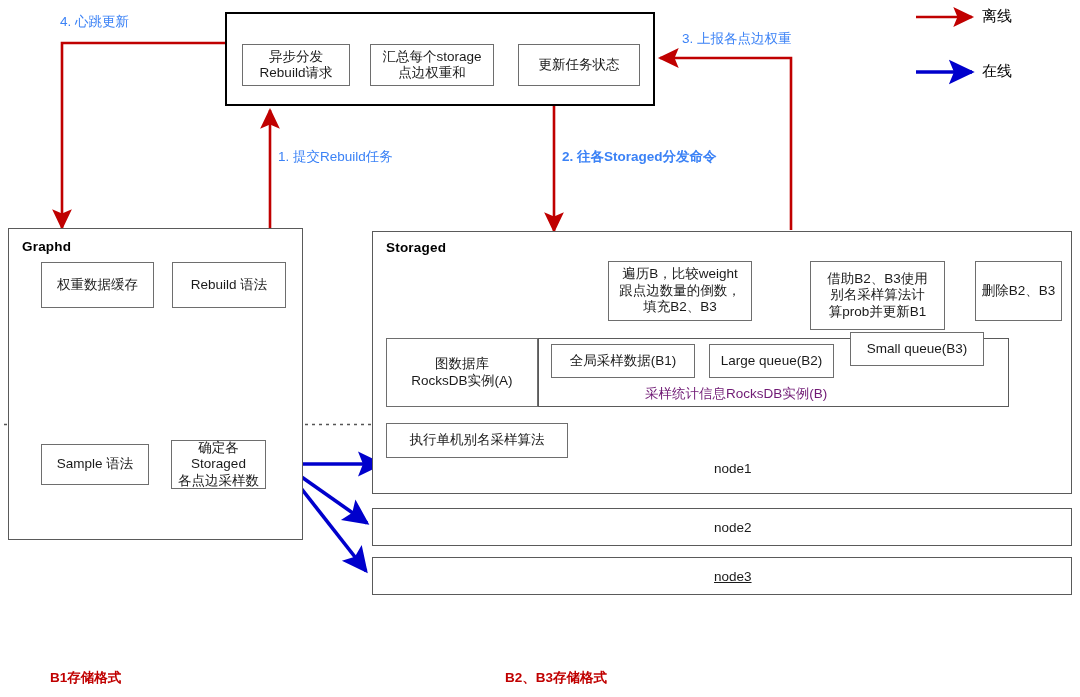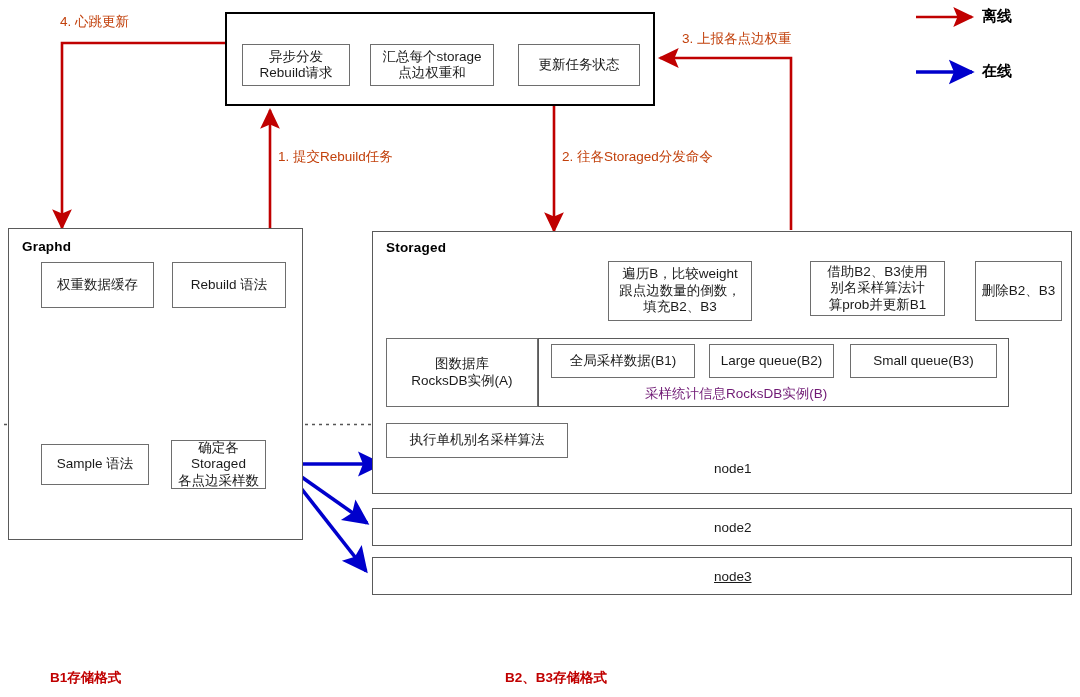--- a/index.html
+++ b/index.html
@@ -48,27 +48,27 @@
   }
   .plain-label {
     position: absolute;
     font-size: 13.5px;
     color: #701a75;
     white-space: nowrap;
   }
   .arrow-label {
     position: absolute;
     font-size: 13.5px;
-    color: #c2410c;
+    color: #3b82f6;
     white-space: nowrap;
   }
   .legend-label {
     position: absolute;
     font-size: 15px;
-    font-weight: bold;
+    font-weight: normal;
     color: #000;
     white-space: nowrap;
   }
   .note-block {
     position: absolute;
     color: #c00000;
     font-size: 13.5px;
     font-weight: bold;
     line-height: 1.55;
     white-space: pre;
@@ -120,21 +120,21 @@
 
     <line x1="916" y1="17" x2="972" y2="17" stroke="#c00000" stroke-width="2.6" marker-end="url(#ah-red)"></line>
     <line x1="916" y1="72" x2="972" y2="72" stroke="#0000cc" stroke-width="3.4" marker-end="url(#ah-blue)"></line>
   </svg>
 
   <div class="legend-label" style="left:982px; top:7px;">离线</div>
   <div class="legend-label" style="left:982px; top:62px;">在线</div>
 
   <div class="arrow-label" style="left:60px; top:13px;">4. 心跳更新</div>
   <div class="arrow-label" style="left:278px; top:148px;">1. 提交Rebuild任务</div>
-  <div class="arrow-label" style="left:562px; top:148px;">2. 往各Storaged分发命令</div>
+  <div class="arrow-label" style="left:562px; top:148px;font-weight:bold;">2. 往各Storaged分发命令</div>
   <div class="arrow-label" style="left:682px; top:30px;">3. 上报各点边权重</div>
 
   <div class="container-box thick" style="left:225px; top:12px; width:430px; height:94px;"></div>
   <div class="container-title" style="left:243px; top:20px;margin-top:34px;">Metad</div>
 
   <div class="proc-box" style="left:242px; top:44px; width:108px; height:42px; flex-direction:column;">
     <span>异步分发</span>
     <span>Rebuild请求</span>
   </div>
   <div class="proc-box" style="left:370px; top:44px; width:124px; height:42px; flex-direction:column;">
@@ -164,42 +164,42 @@
   </div>
 
   <div class="container-box" style="left:372px; top:231px; width:700px; height:263px;"></div>
   <div class="container-title" style="left:386px; top:240px;">Storaged</div>
 
   <div class="proc-box" style="left:608px; top:261px; width:144px; height:60px; flex-direction:column;">
     <span>遍历B，比较weight</span>
     <span>跟点边数量的倒数，</span>
     <span>填充B2、B3</span>
   </div>
-  <div class="proc-box" style="left:810px; top:261px; width:135px; height:55px; flex-direction:column;">
+  <div class="proc-box" style="left:810px; top:261px; width:135px; height:69px; flex-direction:column;">
     <span>借助B2、B3使用</span>
     <span>别名采样算法计</span>
     <span>算prob并更新B1</span>
   </div>
   <div class="proc-box" style="left:975px; top:261px; width:87px; height:60px;">
     <span>删除B2、B3</span>
   </div>
 
   <div class="proc-box" style="left:386px; top:338px; width:152px; height:69px; flex-direction:column;">
     <span>图数据库</span>
     <span>RocksDB实例(A)</span>
   </div>
 
   <div class="container-box" style="left:538px; top:338px; width:471px; height:69px; border-width:1.5px;"></div>
   <div class="proc-box" style="left:551px; top:344px; width:144px; height:34px;">
     <span>全局采样数据(B1)</span>
   </div>
   <div class="proc-box" style="left:709px; top:344px; width:125px; height:34px;">
     <span>Large queue(B2)</span>
   </div>
-  <div class="proc-box" style="left:850px; top:344px; width:147px; height:34px;text-align:center;">
+  <div class="proc-box" style="left:850px; top:332px; width:134px; height:34px;text-align:center;">
     <span>Small queue(B3)</span>
   </div>
   <div class="plain-label" style="left:645px; top:385px;">采样统计信息RocksDB实例(B)</div>
 
   <div class="proc-box" style="left:386px; top:423px; width:182px; height:35px;">
     <span>执行单机别名采样算法</span>
   </div>
   <div class="node-label" style="left:714px; top:461px;">node1</div>
 
   <div class="container-box" style="left:372px; top:508px; width:700px; height:38px;"></div>

